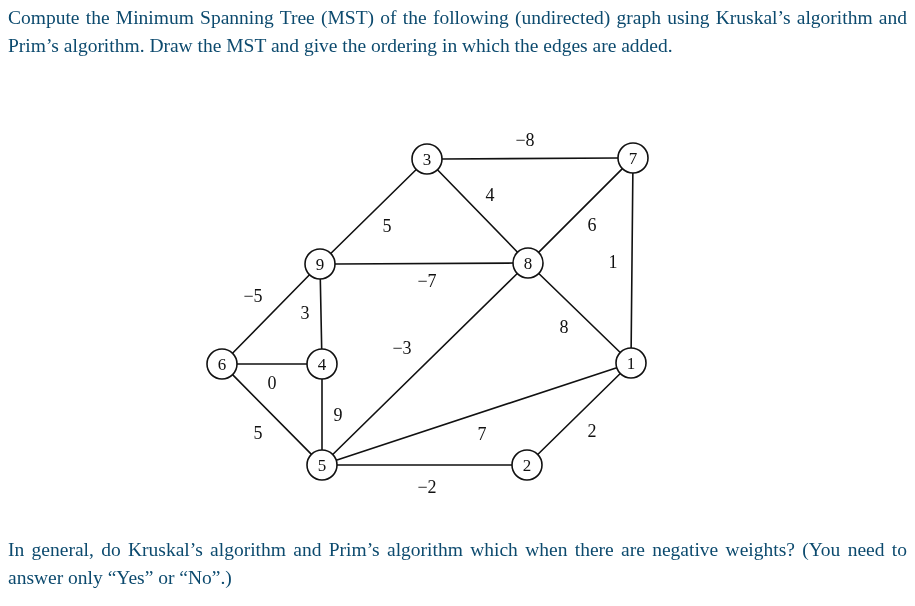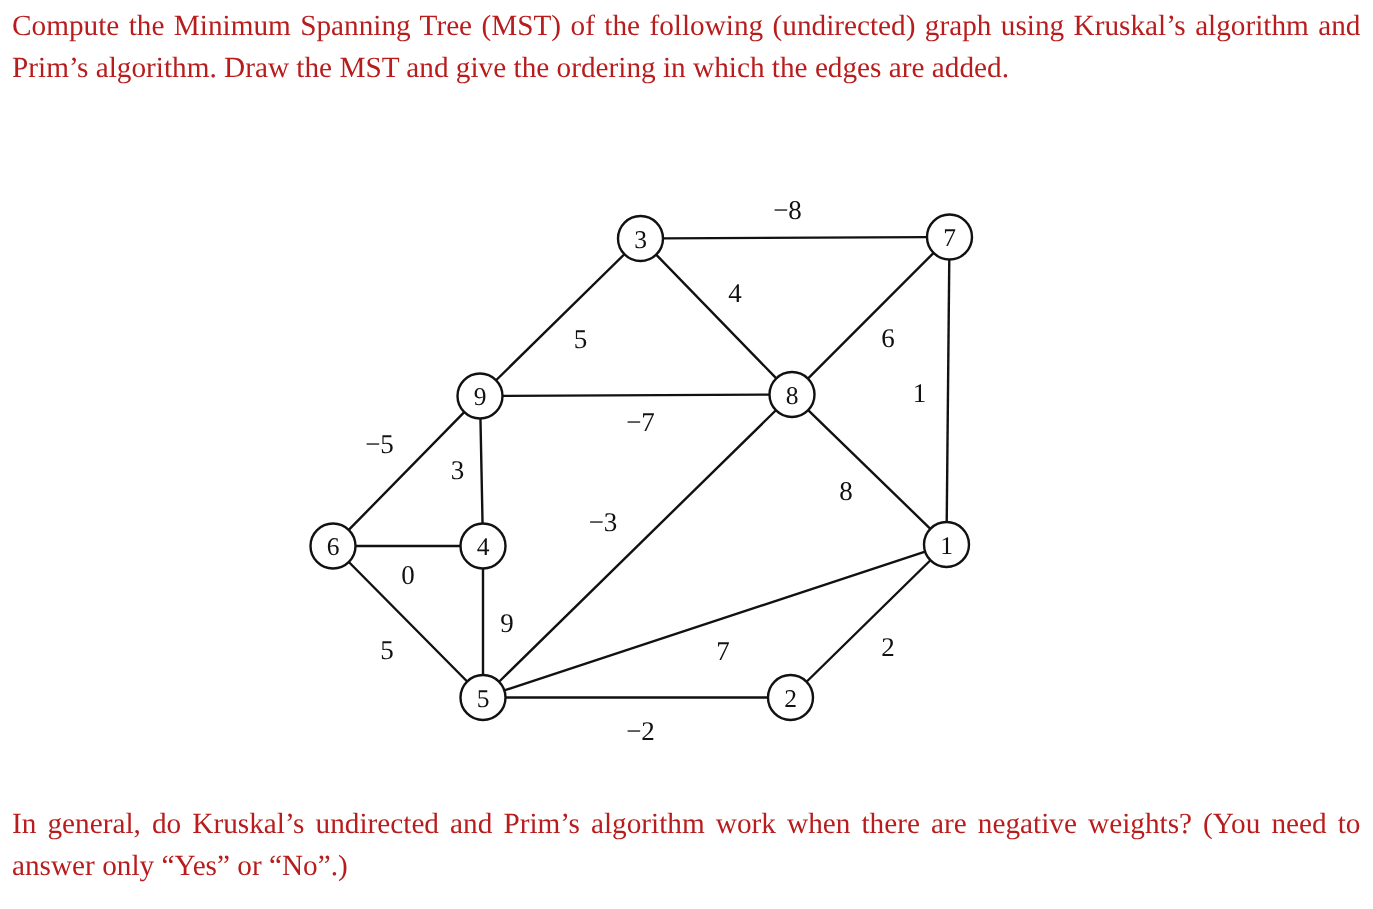--- a/index.html
+++ b/index.html
@@ -20,21 +20,21 @@
     inset: 0;
   }
   .prose {
     position: absolute;
     left: 8px;
     right: 8px;
     font-size: 19.5px;
     line-height: 28px;
     text-align: justify;
     text-justify: inter-word;
-    color: #b91c1c;
+    color: #0c4a6e;
   }
   #intro-text { top: 4px; }
   #closing-text { top: 536px; }
   .prose p {
     margin: 0;
   }
   .graph-wrap {
     position: absolute;
     left: 0;
     top: 110px;
@@ -154,16 +154,16 @@
           </g>
           <g>
             <circle cx="527" cy="355" r="15" class="node-circle" fill="#ffffff" stroke="#111111"></circle>
             <text x="527" y="355.5" class="node-label">2</text>
           </g>
         </g>
     </svg>
   </div>
 
   <div class="prose" id="closing-text">
-    <p>In general, do Kruskal’s undirected and Prim’s algorithm work when there are negative weights? (You need to answer only “Yes” or “No”.)</p>
+    <p>In general, do Kruskal’s algorithm and Prim’s algorithm which when there are negative weights? (You need to answer only “Yes” or “No”.)</p>
   </div>
 
 </div>
 
 </body></html>

